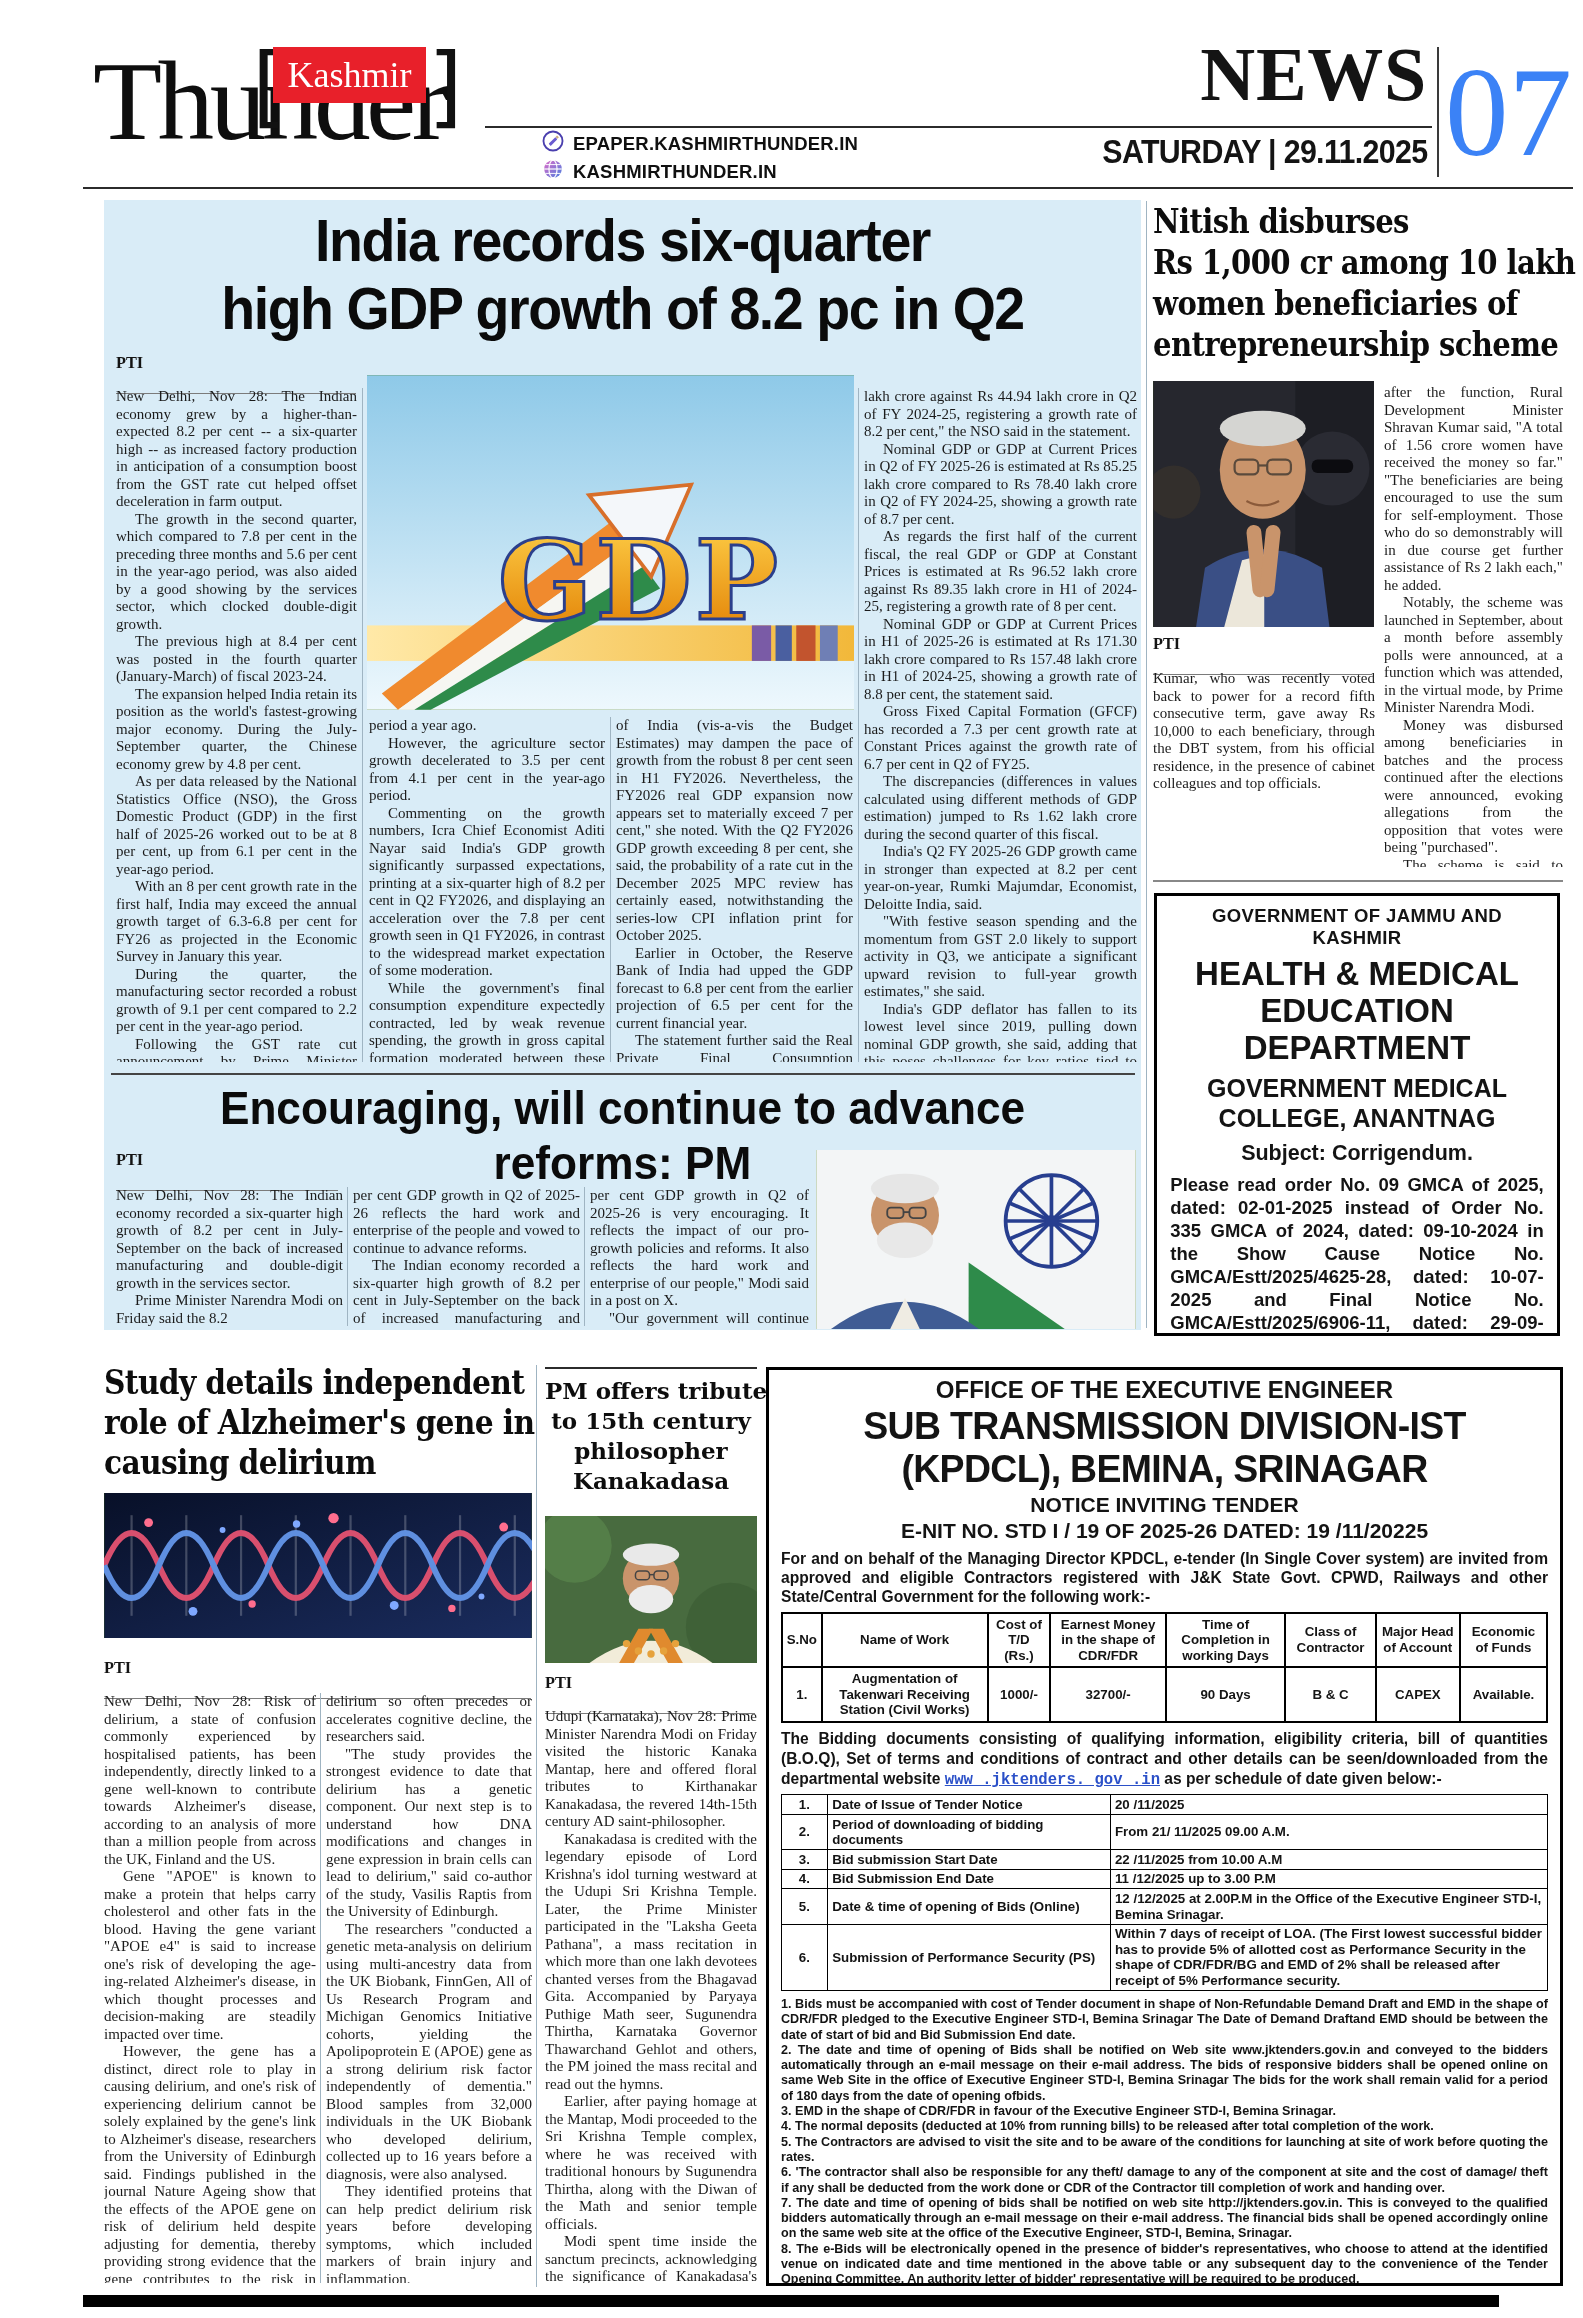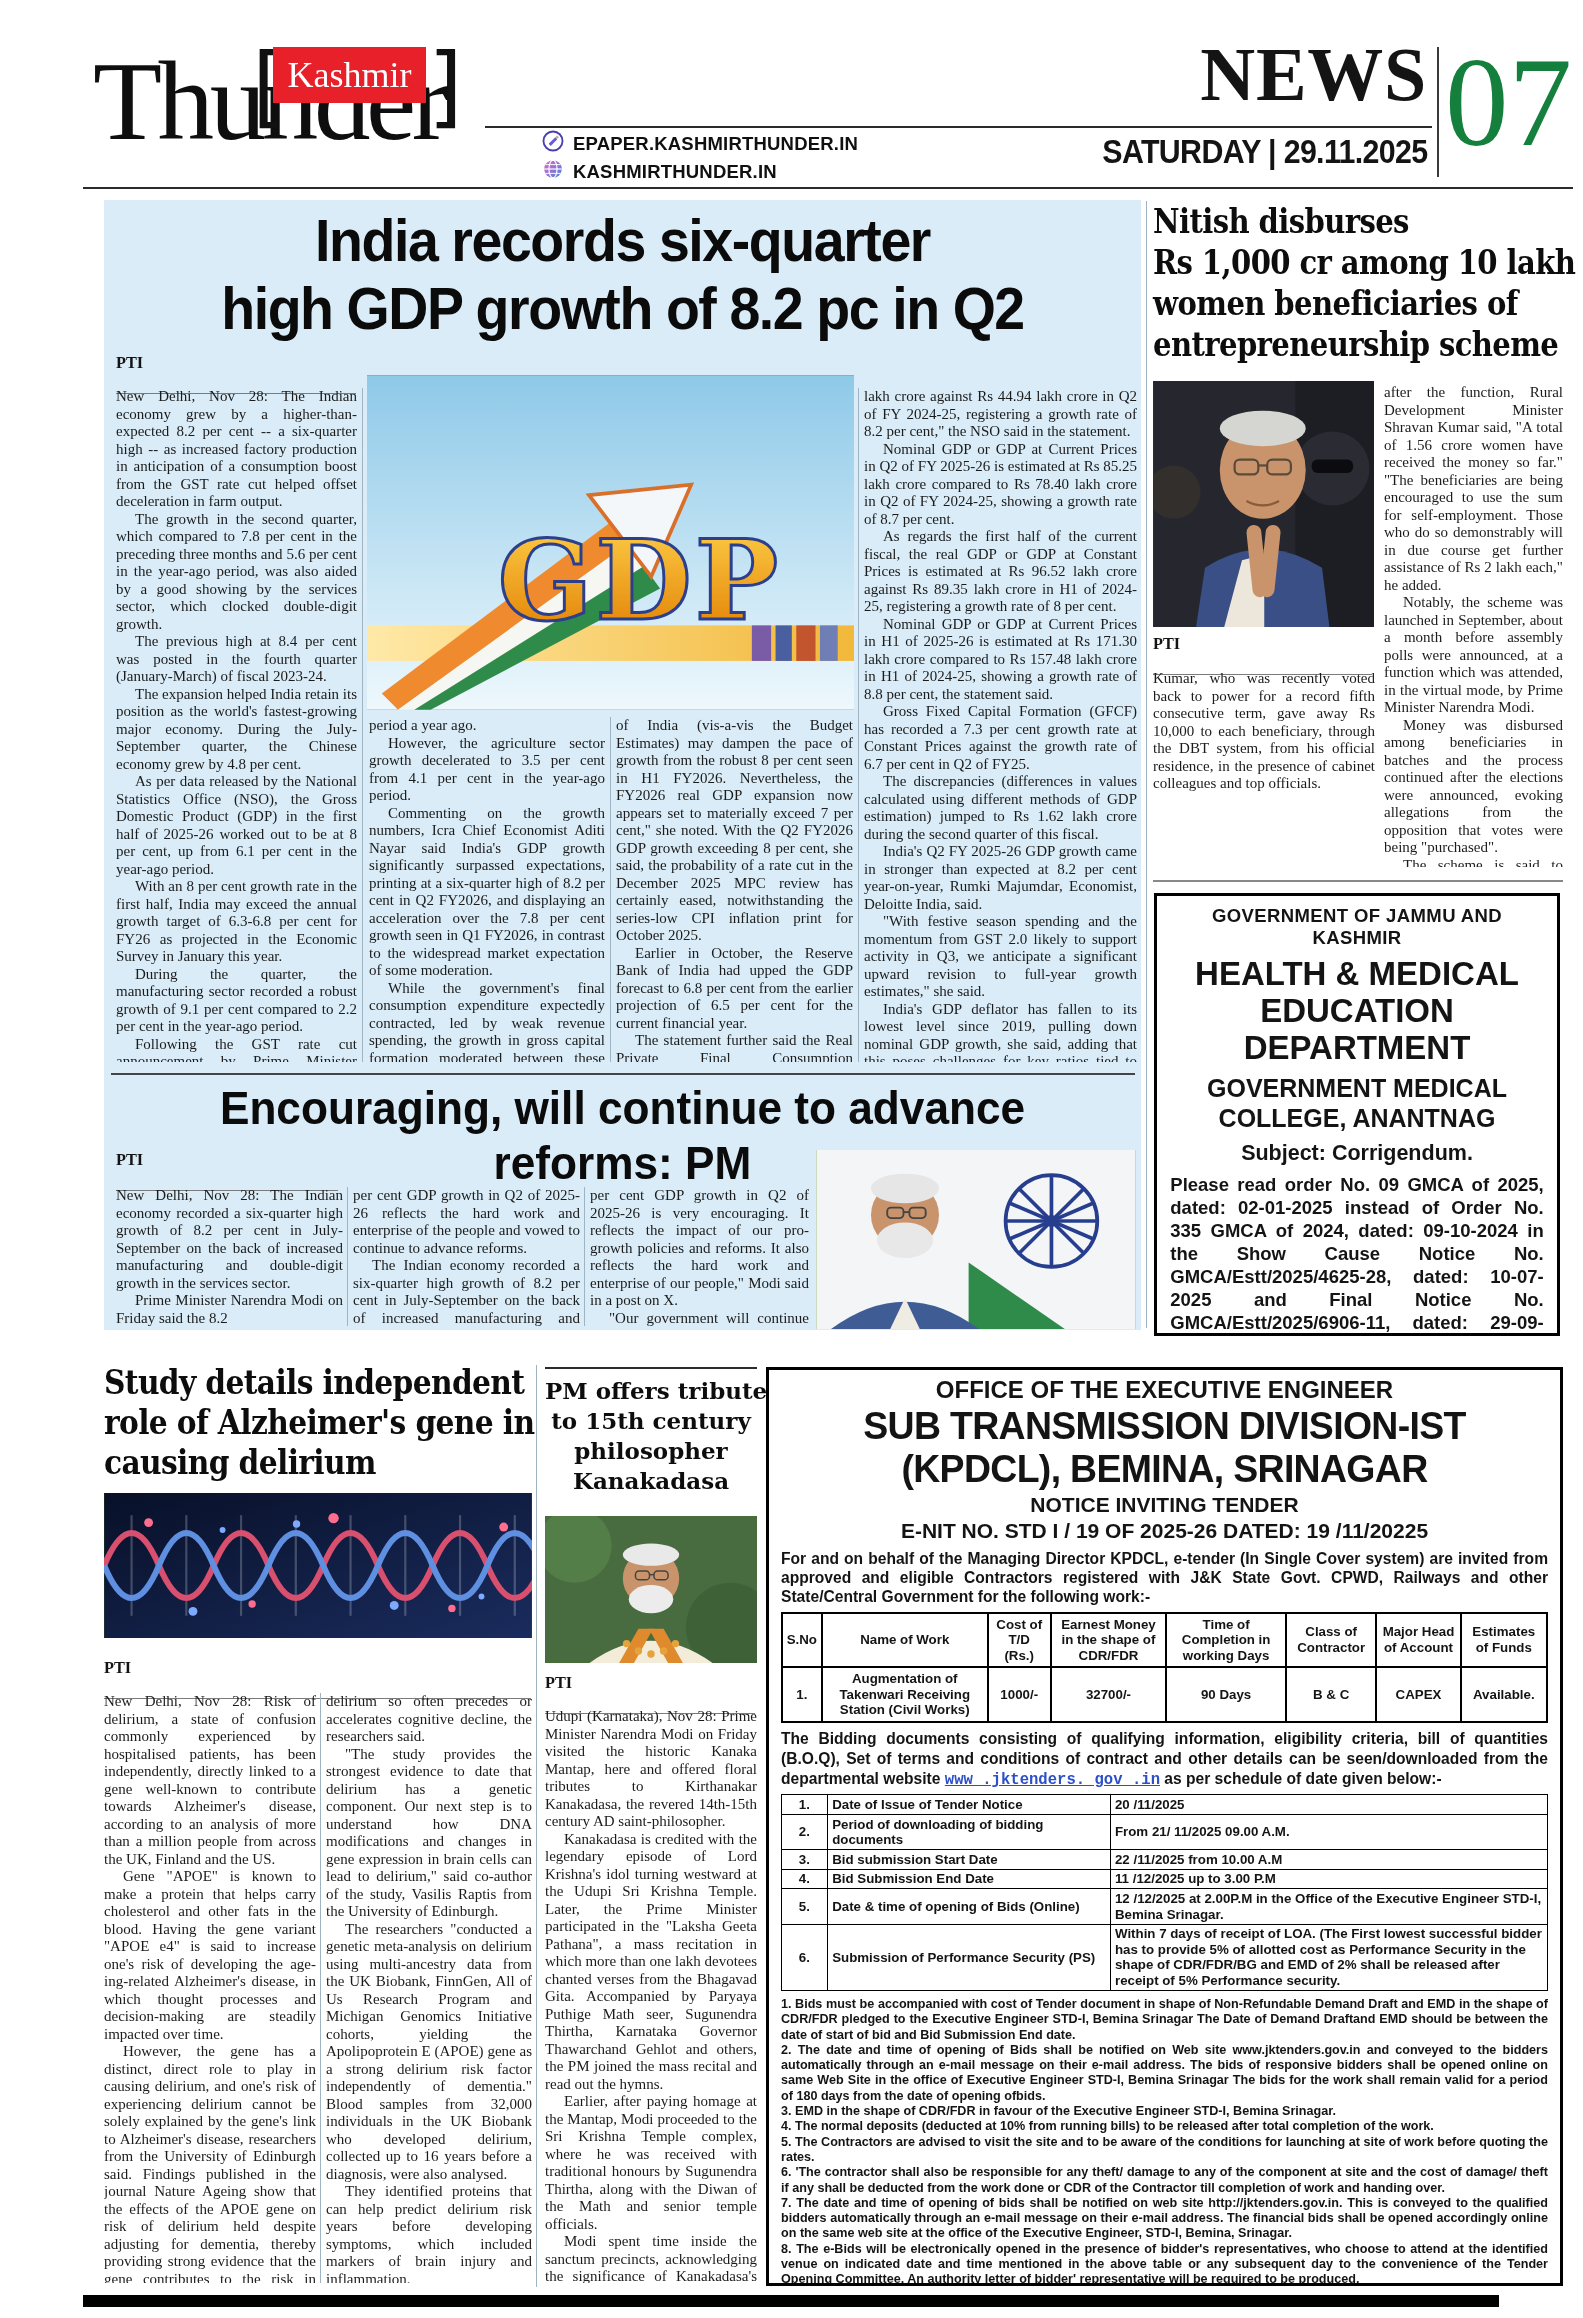--- a/index.html
+++ b/index.html
@@ -6,21 +6,21 @@
   .page{position:relative;width:1584px;height:2319px;background:#fff;font-family:"Liberation Serif",serif;color:#141414;overflow:hidden;margin:0 auto;}
   .rule{position:absolute;background:#2b2b2b;}
   .vrule{position:absolute;width:0.7px;background:#9fb4c2;}
   
   .thunder{position:absolute;left:93px;top:36px;font:400 113px "Liberation Serif",serif;letter-spacing:-4.4px;color:#0e0e0e;}
   .kashmir-badge{position:absolute;left:273px;top:47px;width:153px;height:56px;background:#e8202a;color:#fff;display:flex;align-items:center;justify-content:center;font:400 36px "Liberation Serif",serif;}
   .bracket{position:absolute;top:34px;font:400 89px "DejaVu Sans",sans-serif;color:#111;}
   .contact-line{position:absolute;display:flex;gap:9px;align-items:center;font:700 18.5px "Liberation Sans",sans-serif;color:#101010;letter-spacing:0.2px;}
   .news-title{position:absolute;right:157px;top:31px;font:700 76px "Liberation Serif",serif;letter-spacing:0.7px;}
   .date-line{position:absolute;right:157px;top:133px;font:700 33px "Liberation Sans",sans-serif;letter-spacing:-0.7px;transform:scaleX(.92);transform-origin:right center;white-space:nowrap;}
-  .page-num{position:absolute;left:1445px;top:30px;font:400 127px "Liberation Serif",serif;color:#15803d;}
+  .page-num{position:absolute;left:1445px;top:40px;font:400 127px "Liberation Serif",serif;color:#3b82f6;}
   
   .blue-panel{position:absolute;left:104px;top:200px;width:1037px;height:1130px;background:#d9ecf7;}
   .col{position:absolute;text-align:justify;font-size:15px;line-height:17.5px;overflow:hidden;color:#1b1b1b;}
   .col p{margin:0;}
   .col p + p{text-indent:19px;}
   .byline{position:absolute;font:700 16.3px "Liberation Serif",serif;border-bottom:0.7px solid #7b7b7b;padding-bottom:20px;}
   .hl-cond{position:absolute;text-align:center;font-family:"Liberation Sans",sans-serif;font-weight:700;color:#0b0b0b;transform:scaleX(.94);transform-origin:center;}
   .hl-cond .hl-line{display:block;white-space:nowrap;letter-spacing:-1.5px;}
   .gdp-hl{left:104px;width:1037px;top:207px;font-size:59px;line-height:68px;}
   .pm-hl{left:104px;width:1037px;top:1080px;font-size:47px;line-height:55px;}
@@ -378,21 +378,21 @@
     <table class="work">
       <thead>
         <tr>
             <th>S.No</th>
             <th>Name of Work</th>
             <th>Cost of T/D (Rs.)</th>
             <th>Earnest Money in the shape of CDR/FDR</th>
             <th>Time of Completion in working Days</th>
             <th>Class of Contractor</th>
             <th>Major Head of Account</th>
-            <th>Estimates of Funds</th>
+            <th>Economic of Funds</th>
           </tr>
       </thead>
       <tbody>
         <tr>
             <td>1.</td>
             <td>Augmentation of Takenwari Receiving Station (Civil Works)</td>
             <td>1000/-</td>
             <td>32700/-</td>
             <td>90 Days</td>
             <td>B &amp; C</td>

